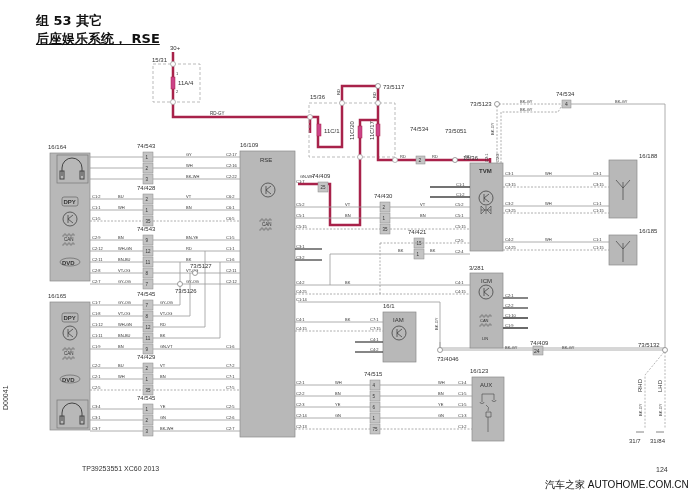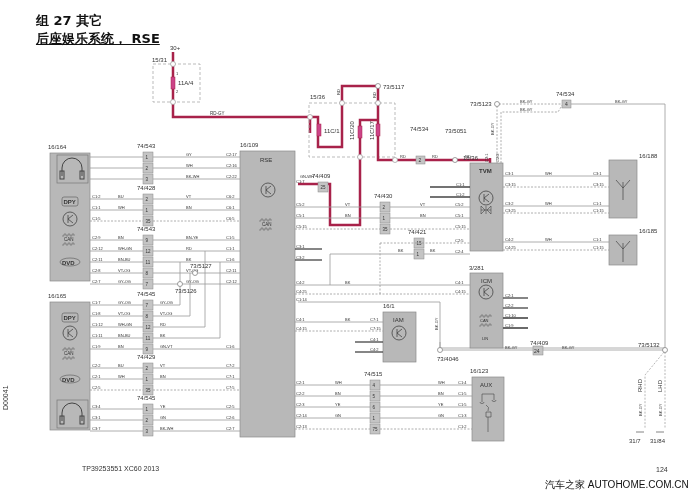--- a/index.html
+++ b/index.html
@@ -11,21 +11,21 @@
   .lbl{font-family:"Liberation Sans",sans-serif;fill:#333;}
   .footer{position:absolute;font-size:7px;color:#333;}
   #doc-code{left:82px;top:465px;}
   #page-num{left:656px;top:466px;}
   #watermark{position:absolute;left:545px;top:478px;font-size:10px;color:#111;font-family:Liberation Sans, sans-serif;}
   #side-code{position:absolute;left:2px;top:410px;font-size:7px;color:#333;transform:rotate(-90deg);transform-origin:left top;}
 </style>
 </head>
 <body>
 
-<div class="title" id="t1">组 27 其它</div>
+<div class="title" id="t1">组 53 其它</div>
 <div class="title" id="t2">后座娱乐系统， RSE</div>
 
 <svg id="diagram" width="700" height="494" viewBox="0 0 700 494" xmlns="http://www.w3.org/2000/svg">
   <defs>
     <g id="headphone">
       <path d="M-10,8 L-10,0 A10,10 0 0 1 10,0 L10,8" fill="none" stroke="#444" stroke-width="1"></path>
       <rect x="-12" y="3" width="4" height="8" fill="none" stroke="#444" stroke-width="1"></rect>
       <rect x="8" y="3" width="4" height="8" fill="none" stroke="#444" stroke-width="1"></rect>
     </g>
     <g id="xtor">

